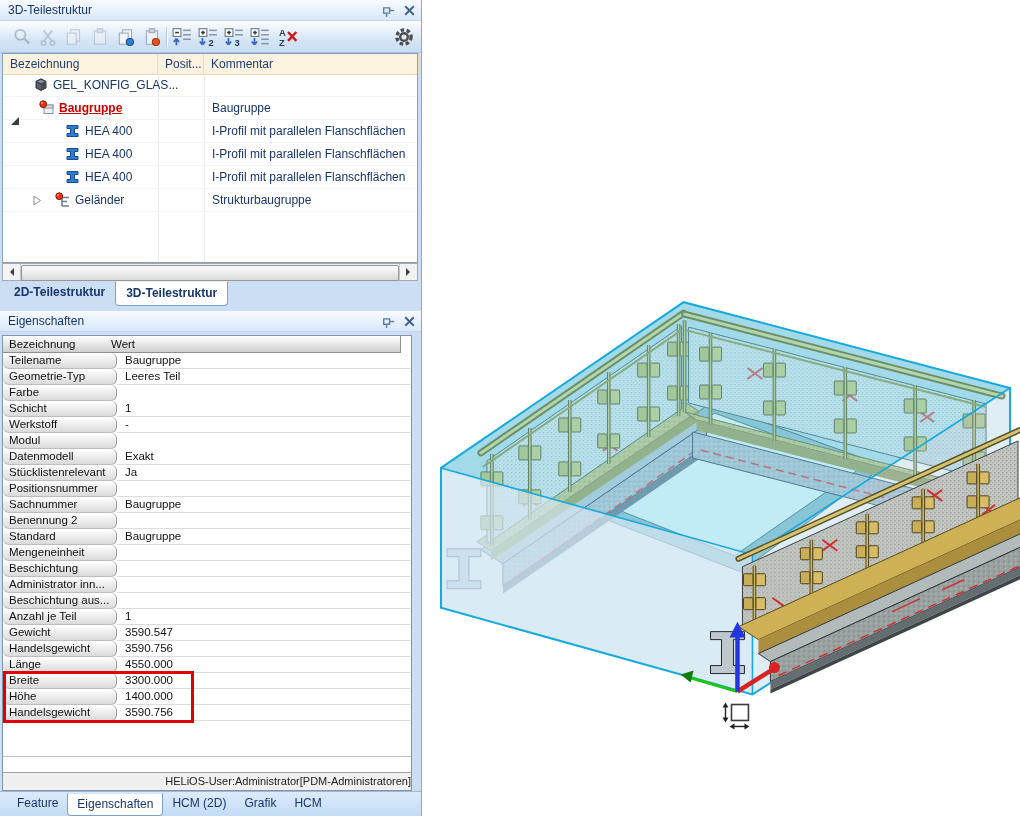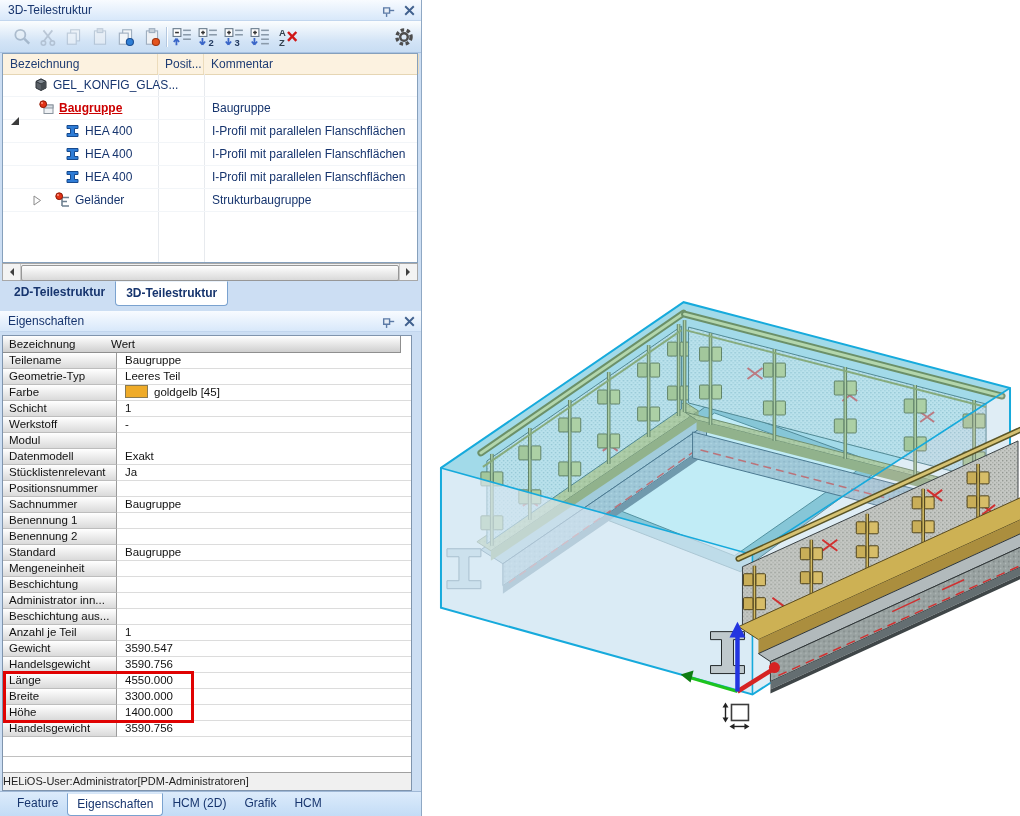--- a/index.html
+++ b/index.html
@@ -48,28 +48,28 @@
   .dtab.active{background:#fff;border:1px solid #7aa2cf;border-top:1px solid #e8f1fb;border-radius:0 0 4px 4px;margin-top:0;}
 
   .propspanel-title{top:311px;}
   .propbox{position:absolute;left:2px;top:335px;width:410px;height:456px;background:#fff;border:1px solid #7f94ad;box-sizing:border-box;overflow:hidden;}
   .phead{position:absolute;left:0;top:0;right:0;height:17px;}
   .phc{position:absolute;top:0;height:17px;line-height:17px;font-size:11.5px;color:#111;
     background:linear-gradient(180deg,#ffffff,#cfcfcf);border-right:1px solid #8f8f8f;border-bottom:1px solid #8f8f8f;padding-left:6px;box-sizing:border-box;}
   .prows{position:absolute;left:0;top:17px;right:0;}
   .prow{position:relative;height:16px;}
   .plabel{position:absolute;left:0;top:0;width:114px;height:16px;line-height:15px;font-size:11.5px;color:#111;
-    background:linear-gradient(180deg,#ffffff,#dadada);border-right:1px solid #9a9a9a;border-bottom:1px solid #bdbdbd;padding-left:6px;box-sizing:border-box;white-space:nowrap;overflow:hidden;}
+    background:linear-gradient(180deg,#ffffff,#dadada);border-right:1px solid #9a9a9a;border-bottom:1px solid #bdbdbd;padding-left:6px;box-sizing:border-box;white-space:nowrap;overflow:hidden;border-radius:6px;}
   .pvalue{position:absolute;left:114px;top:0;right:0;height:16px;line-height:15px;font-size:11.5px;color:#111;
     border-bottom:1px solid #dcdcdc;padding-left:8px;box-sizing:border-box;white-space:nowrap;}
   .swatch{display:inline-block;width:21px;height:11px;border:1px solid #8a7a50;margin-right:6px;vertical-align:-2px;}
   .redbox{position:absolute;left:0;width:191px;border:3px solid #e00202;box-sizing:border-box;pointer-events:none;z-index:5;}
   .empty-line{position:absolute;left:0;right:0;top:420px;border-top:1px solid #c0c0c0;}
   .pstatus{position:absolute;left:0;right:0;bottom:0;height:17px;background:#f0f0f0;border-top:1px solid #a0a0a0;
-    font-size:11px;color:#222;text-align:left;line-height:16px;}
+    font-size:11px;color:#222;text-align:right;line-height:16px;}
 
   .bottomtabs{position:absolute;left:0;top:791px;width:100%;height:25px;background:linear-gradient(180deg,#dcebfb,#c3dcf6);
     border-top:1px solid #9fb8d6;box-sizing:border-box;padding-left:8px;}
   .btab{display:inline-block;font-size:12px;color:#17356e;padding:3px 9px 4px 9px;margin-top:1px;vertical-align:top;}
   .btab.active{background:#fff;border:1px solid #7aa2cf;border-radius:0 0 4px 4px;border-top-color:#d6e6f8;}
 
   
   .viewport{position:absolute;left:423px;top:0;width:597px;height:816px;background:#fff;}
 </style>
 </head>
@@ -266,21 +266,20 @@
           <div class="prow">
             <span class="plabel">Teilename</span>
             <span class="pvalue">Baugruppe</span>
           </div>
           <div class="prow">
             <span class="plabel">Geometrie-Typ</span>
             <span class="pvalue">Leeres Teil</span>
           </div>
           <div class="prow">
             <span class="plabel">Farbe</span>
-            <span class="pvalue"><span class="swatch" style="background: rgb(239, 171, 40);"></span>goldgelb [45]</span>
           </div>
           <div class="prow">
             <span class="plabel">Schicht</span>
             <span class="pvalue">1</span>
           </div>
           <div class="prow">
             <span class="plabel">Werkstoff</span>
             <span class="pvalue">-</span>
           </div>
           <div class="prow">
@@ -294,24 +293,20 @@
             <span class="plabel">Stücklistenrelevant</span>
             <span class="pvalue">Ja</span>
           </div>
           <div class="prow">
             <span class="plabel">Positionsnummer</span>
             <span class="pvalue"></span>
           </div>
           <div class="prow">
             <span class="plabel">Sachnummer</span>
             <span class="pvalue">Baugruppe</span>
-          </div>
-          <div class="prow">
-            <span class="plabel">Benennung 1</span>
-            <span class="pvalue"></span>
           </div>
           <div class="prow">
             <span class="plabel">Benennung 2</span>
             <span class="pvalue"></span>
           </div>
           <div class="prow">
             <span class="plabel">Standard</span>
             <span class="pvalue">Baugruppe</span>
           </div>
           <div class="prow">

